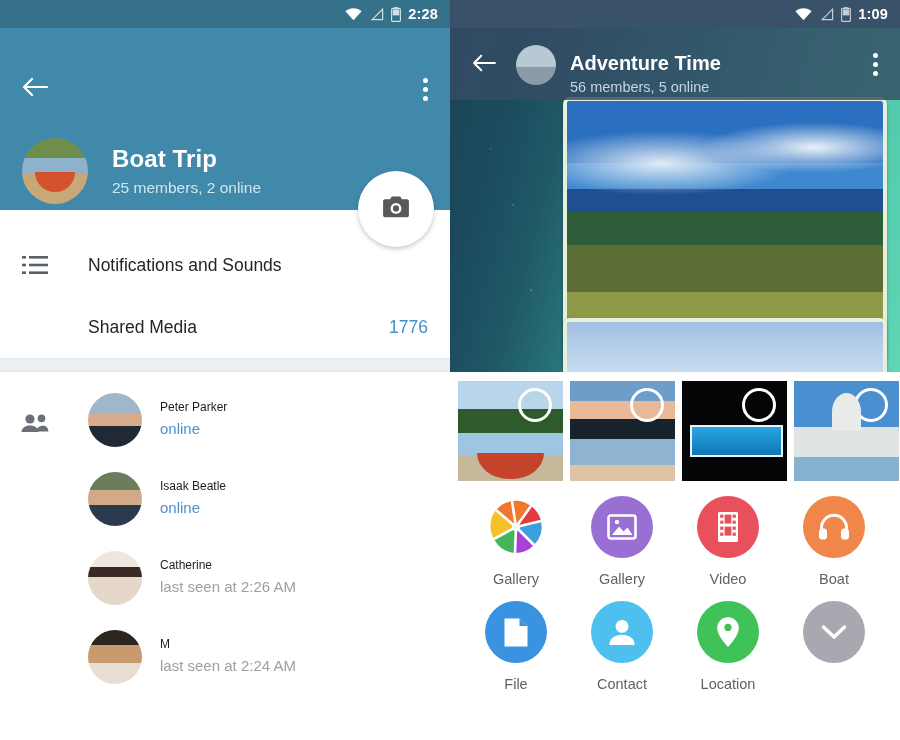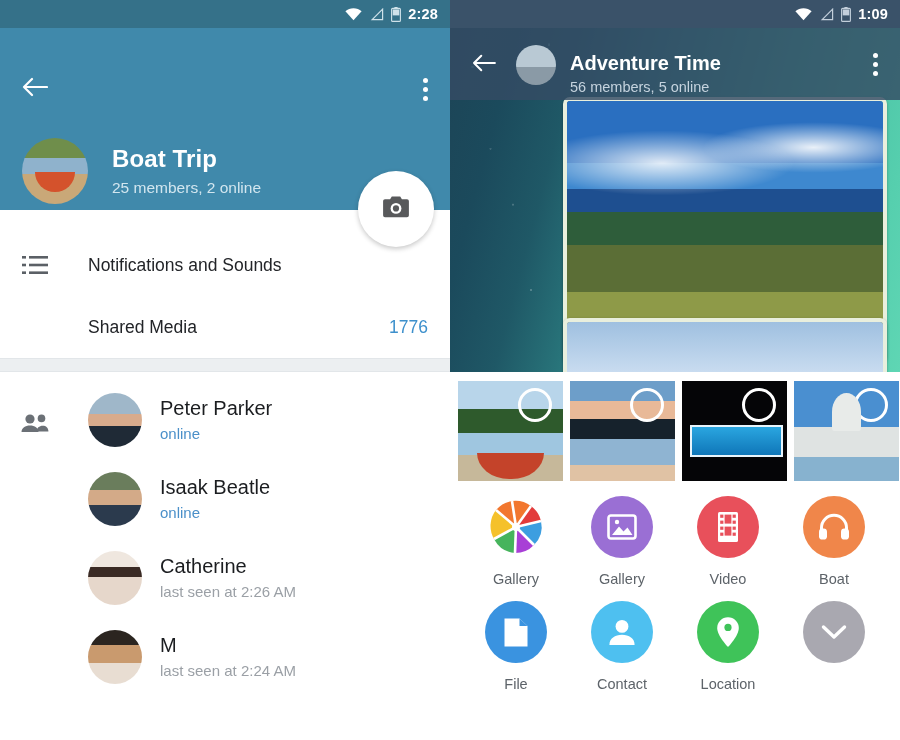--- a/index.html
+++ b/index.html
@@ -49,21 +49,21 @@
 
   .section-gap { height:14px; background:#eceff1; border-top:1px solid #e2e6e9;
                  border-bottom:1px solid #e2e6e9; }
 
   .members { position:relative; padding-top:8px; }
   .members-icon { position:absolute; left:20px; top:40px; width:30px; height:22px; }
   .member { position:relative; height:79px; display:flex; align-items:center; padding-left:88px; }
   .m-avatar { position:absolute; left:88px; top:50%; transform:translateY(-50%);
               width:54px; height:54px; border-radius:50%; overflow:hidden; flex:none; }
   .m-txt { margin-left:72px; }
-  .m-name { font-size:20px; color:#1b1d20; line-height:1.15; }
+  .m-name { font-size:12px; color:#1b1d20; line-height:1.15; }
   .m-status { font-size:15px; margin-top:5px; line-height:1.15; }
   .m-status.online { color:#4b90c9; }
   .m-status.offline { color:#9ba0a6; }
 
   
   .panel-right { position:relative; width:450px; height:740px; background:#fff; overflow:hidden; }
   .chatwrap { position:relative; height:372px; overflow:hidden; }
   .chat-bg { position:absolute; inset:0;
              background:
                radial-gradient(circle at 18% 78%, rgba(255,255,255,.22) 0 0.9px, transparent 1.4px),

